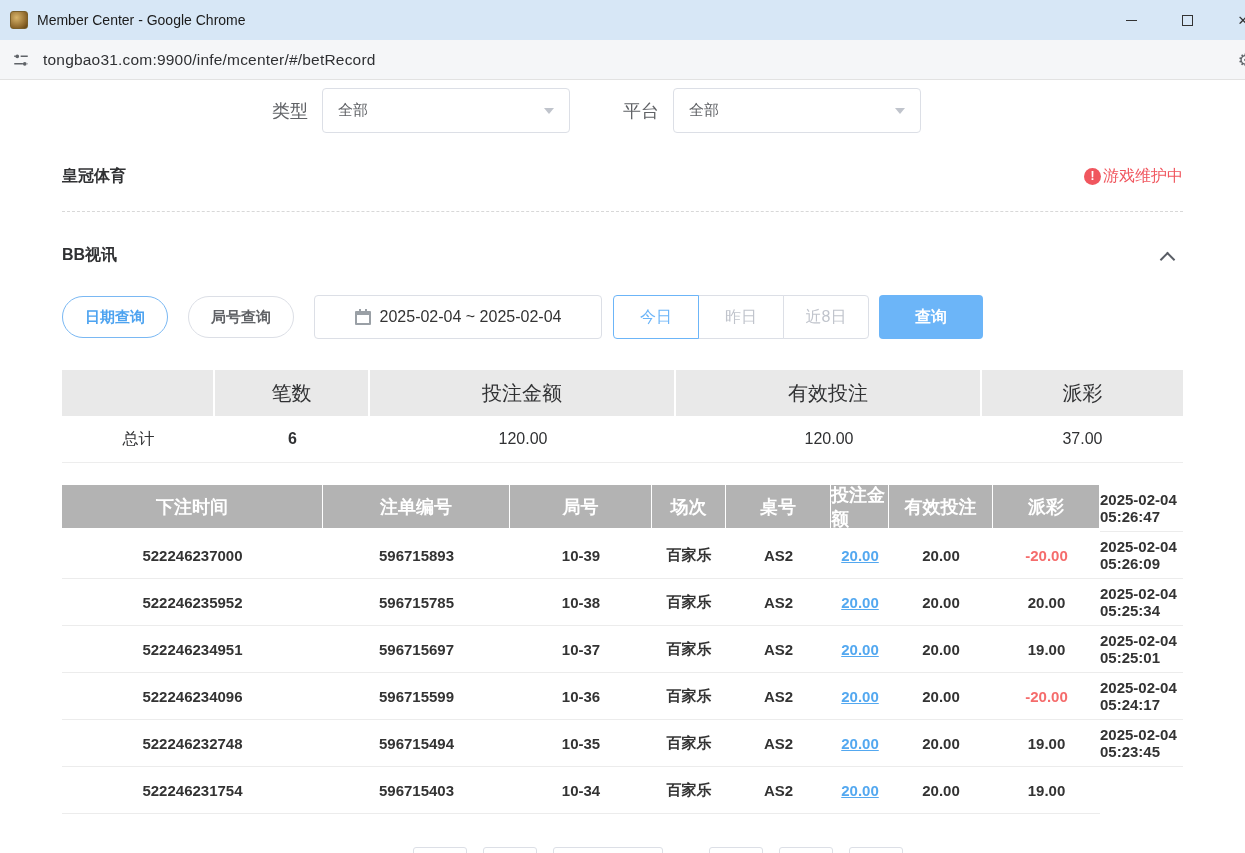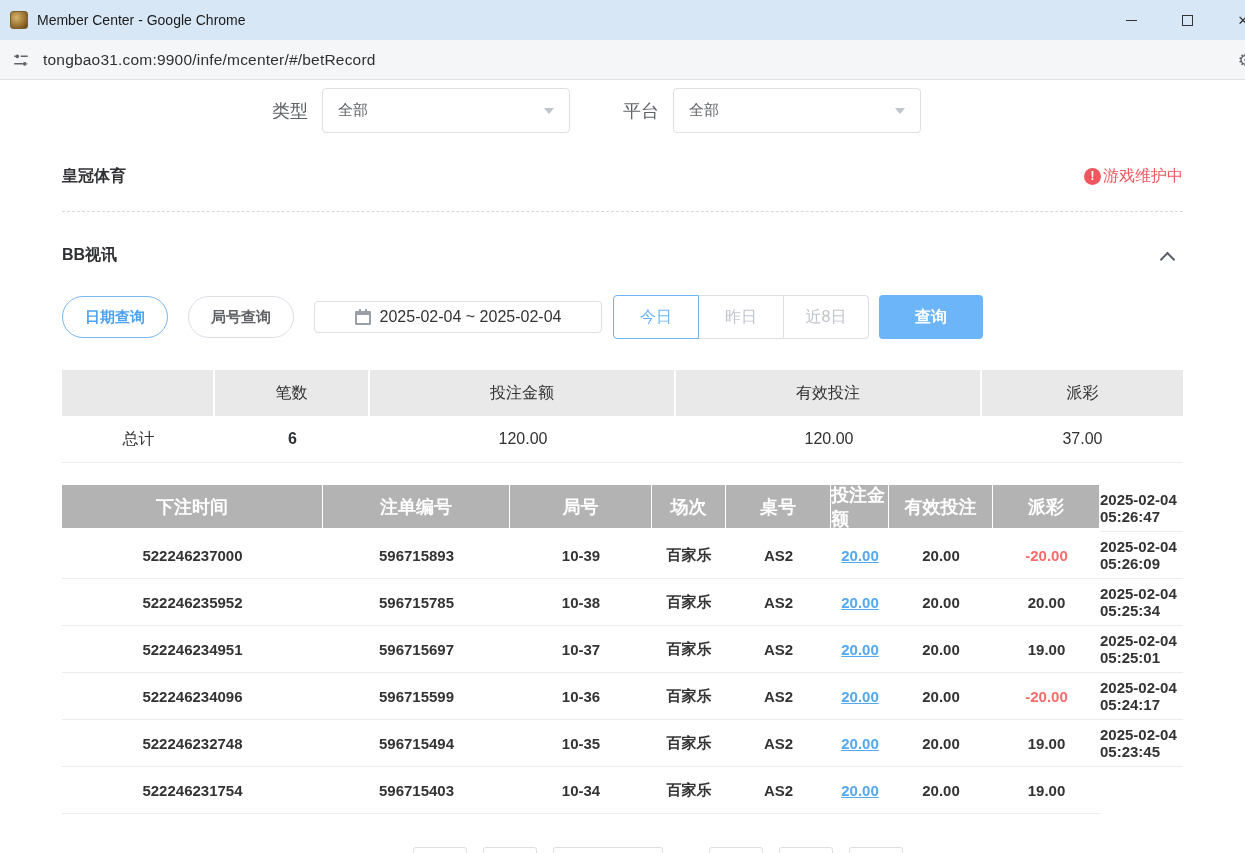--- a/index.html
+++ b/index.html
@@ -47,38 +47,38 @@
   .dashed-divider { margin-top:20px; border-top:1px dashed #d8d8d8; }
   .chevron-up { width:11px; height:11px; border-left:2px solid #5a5e66;
     border-top:2px solid #5a5e66; transform:rotate(45deg); margin:8px 10px 0 0; }
 
   .query-bar { display:flex; align-items:center; margin-top:25px; }
   .pill { height:42px; padding:0 22px; border:1px solid #dcdfe6; border-radius:21px;
     background:#fff; font-size:15px; font-weight:bold; color:#606266; display:flex;
     align-items:center; cursor:pointer; }
   .pill.active { border-color:#7ab8f3; color:#4da3f0; }
   .pill + .pill { margin-left:20px; }
-  .datebox { width:288px; height:32px; margin-left:20px; border:1px solid #dcdfe6;
+  .datebox { width:288px; height:44px; margin-left:20px; border:1px solid #dcdfe6;
     border-radius:4px; display:flex; align-items:center; justify-content:center;
     gap:9px; font-size:16px; color:#333; background:#fff; cursor:pointer; }
   .btn-group { display:flex; margin-left:11px; }
   .gbtn { width:86px; height:44px; border:1px solid #dcdfe6; background:#fff;
     font-size:16px; color:#c0c4cc; display:flex; align-items:center;
     justify-content:center; margin-left:-1px; cursor:pointer; position:relative; }
   .gbtn:first-child { border-radius:4px 0 0 4px; margin-left:0; }
   .gbtn:last-child { border-radius:0 4px 4px 0; }
   .gbtn.active { color:#6cb5f8; border-color:#6cb5f8; z-index:2; }
   .search-btn { width:104px; height:44px; margin-left:10px; background:#6cb5f8;
     border:none; border-radius:4px; color:#fff; font-size:16px; font-weight:bold;
     cursor:pointer; font-family:inherit; }
 
   .sum-grid { display:grid; grid-template-columns:153px 155px 306px 306px 201px;
     margin-top:31px; }
   .sum-h { background:#e9e9e9; height:46px; display:flex; align-items:center;
-    justify-content:center; font-size:16px; color:#303133; border-right:2px solid #fff; }
+    justify-content:center; font-size:20px; color:#303133; border-right:2px solid #fff; }
   .sum-h:nth-child(5) { border-right:none; }
   .sum-c { background:#fff; height:47px; display:flex; align-items:center;
     justify-content:center; font-size:16px; color:#303133; border-bottom:1px solid #ededed; }
   .bold { font-weight:bold; }
 
   .bet-grid { display:grid;
     grid-template-columns:261px 187px 142px 74px 105px 58px 104px 107px 83px;
     margin-top:22px; }
   .bet-h { background:#b3b3b3; height:43px; color:#fff; font-weight:bold; font-size:18px;
     display:flex; align-items:center; justify-content:center; border-right:1px solid #fff; }

